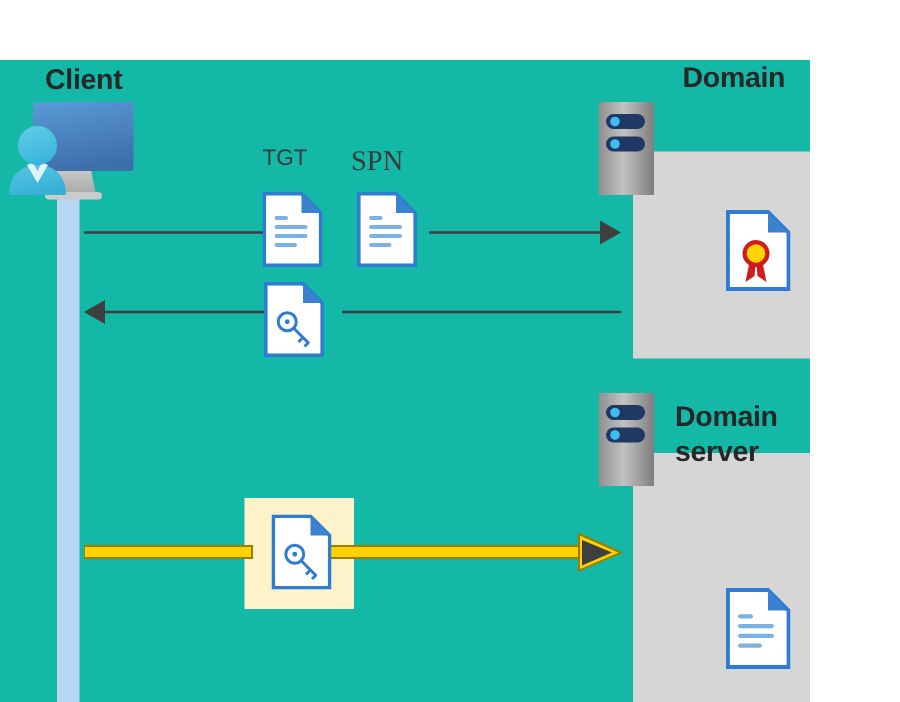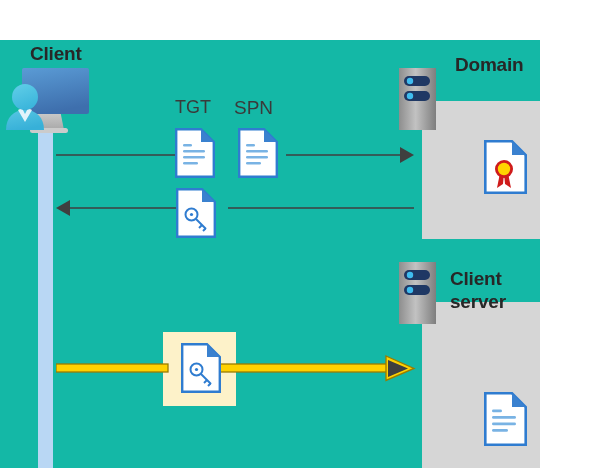--- a/index.html
+++ b/index.html
@@ -22,21 +22,21 @@
 
   
   .title {
     font-weight: bold;
     color: #272727;
     font-size: 19px;
     line-height: 23px;
     letter-spacing: -0.2px;
   }
   #client-title { left: 30px; top: 2px; }
-  #dc-title { left: 455px; top: 13px; width: 140px; }
+  #dc-title { left: 455px; top: 1px; width: 140px; }
   #dc-title .ln { display: block; }
   #linux-title { left: 450px; top: 227px; }
 
   
   #client-lifeline {
     left: 38px;
     top: 78px;
     width: 15px;
     height: 390px;
     background: #b9d7f4;
@@ -126,22 +126,22 @@
       <rect x="18" y="4" width="67" height="46" rx="2" fill="url(#monGrad)"></rect>
 
       <path d="M2 66 C2 53 10 46 21 46 C32 46 40 53 40 66 Z" fill="url(#bodyGrad)"></path>
 
       <path d="M14 46 L21 58 L28 46 L24 44 L21 50 L18 44 Z" fill="#e9f7fc" opacity="0.95"></path>
 
       <circle cx="21" cy="33" r="13" fill="url(#headGrad)"></circle>
     </svg>
   </div>
 
-  <div class="abs" id="tgt-label" style="left:175px;top:57px;font-size:18px;color:#3a3a3a;font-family:'Liberation Sans',sans-serif;">TGT</div>
-  <div class="abs" id="spn-label" style="left:234px;top:57px;font-size:19px;color:#3a3a3a;font-family:Liberation Sans, sans-serif;">SPN</div>
+  <div class="abs" id="tgt-label" style="left:175px;top:57px;font-size:15px;color:#3a3a3a;font-family:'Liberation Sans',sans-serif;">TGT</div>
+  <div class="abs" id="spn-label" style="left:234px;top:57px;font-size:19px;color:#3a3a3a;font-family:Liberation Serif, serif;">SPN</div>
 
   <div class="abs" id="arrow-req">
     <svg width="358" height="22" viewBox="0 0 358 22">
       <line x1="0" y1="11" x2="122" y2="11" stroke="#3f3f3f" stroke-width="1.6"></line>
       <line x1="230" y1="11" x2="345" y2="11" stroke="#3f3f3f" stroke-width="1.6"></line>
       <path d="M344 3 L358 11 L344 19 Z" fill="#3f3f3f"></path>
     </svg>
   </div>
 
   <div class="abs doc" id="tgt-doc">
@@ -247,21 +247,21 @@
       <path d="M16 33 L13 48 L19 44 L20 33 Z" fill="#cf1b1b"></path>
       <path d="M24 33 L27 48 L21 44 L20 33 Z" fill="#cf1b1b"></path>
 
       <circle cx="20" cy="29" r="9" fill="#cf1b1b"></circle>
       <circle cx="20" cy="29" r="6.2" fill="#ffd400"></circle>
     </svg>
   </div>
 
   <div class="abs server-box" id="linux-box"></div>
 
-  <div class="abs title" id="linux-title">Client server</div>
+  <div class="abs title" id="linux-title">Domain server</div>
 
   <div class="abs rack" id="linux-rack">
     <svg width="37" height="62" viewBox="0 0 37 62">
       <defs>
         <linearGradient id="rackGrad2" x1="0" y1="0" x2="1" y2="0">
           <stop offset="0%" stop-color="#8e8e8e"></stop>
           <stop offset="45%" stop-color="#c2c2c2"></stop>
           <stop offset="100%" stop-color="#7e7e7e"></stop>
         </linearGradient>
       </defs>

